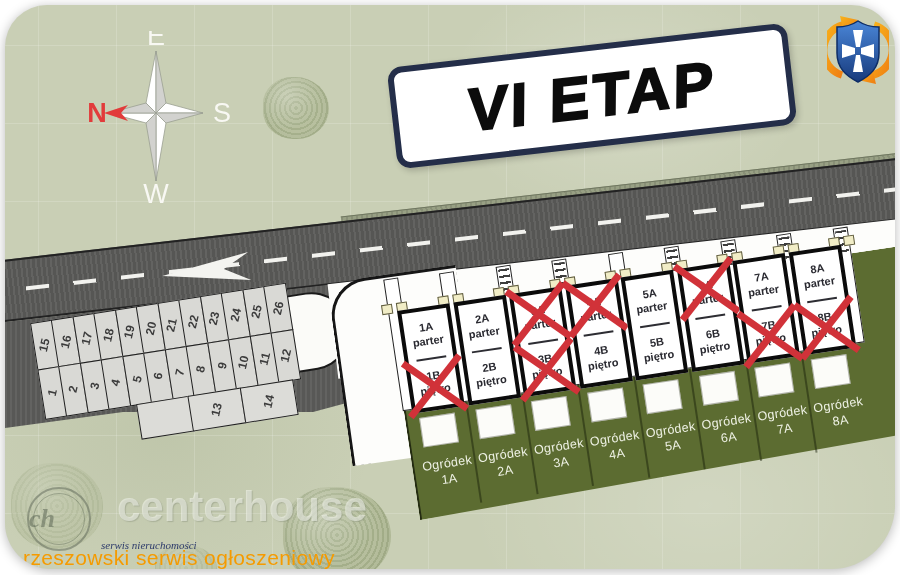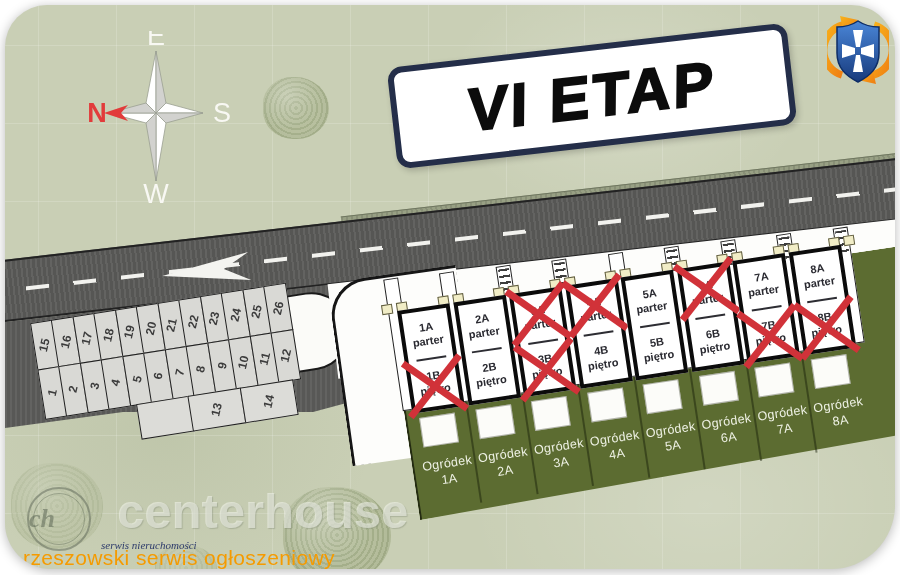--- a/index.html
+++ b/index.html
@@ -80,21 +80,21 @@
   .title-box span{font-size:60px;font-weight:700;color:#0c0c0c;letter-spacing:3px;
     transform:skewX(-7deg);-webkit-text-stroke:2px #0c0c0c;white-space:nowrap;}
   .logo{left:822px;top:8px;z-index:12;}
   
   .wm{z-index:13;}
   .wm-ghost-circle{left:22px;top:482px;width:60px;height:60px;border:2.5px solid rgba(100,110,92,.55);
     border-radius:50%;display:flex;align-items:center;}
   .wm-ghost-circle::before{content:"";position:absolute;inset:4px;border:1.5px solid rgba(100,110,92,.45);border-radius:50%;}
   .wm-ghost-circle span{font-family:"Liberation Serif",serif;font-style:italic;font-weight:700;
     font-size:26px;color:rgba(100,110,92,.6);}
-  .wm-ghost-text{left:112px;top:478px;font-size:49px;font-weight:700;color:rgba(245,248,240,.55);
+  .wm-ghost-text{left:112px;top:478px;font-size:42px;font-weight:700;color:rgba(245,248,240,.55);
     text-shadow:1px 1px 1px rgba(120,130,110,.35);white-space:nowrap;}
   .wm-url{left:22px;top:496px;display:flex;align-items:baseline;white-space:nowrap;}
   .wm-www,.wm-pl{font-size:27px;color:#5d87bd;}
   .wm-main{font-size:38px;font-weight:700;color:#1e3c78;font-family:"Liberation Serif",serif;letter-spacing:-1px;}
   .wm-agency{left:96px;top:534px;font-family:"Liberation Serif",serif;font-style:italic;
     font-size:11px;color:#2c3a6a;white-space:nowrap;}
   .wm-tagline{left:18px;top:541px;font-size:21px;color:#f59b00;letter-spacing:.4px;white-space:nowrap;}
 </style>
 </head>
 <body>

